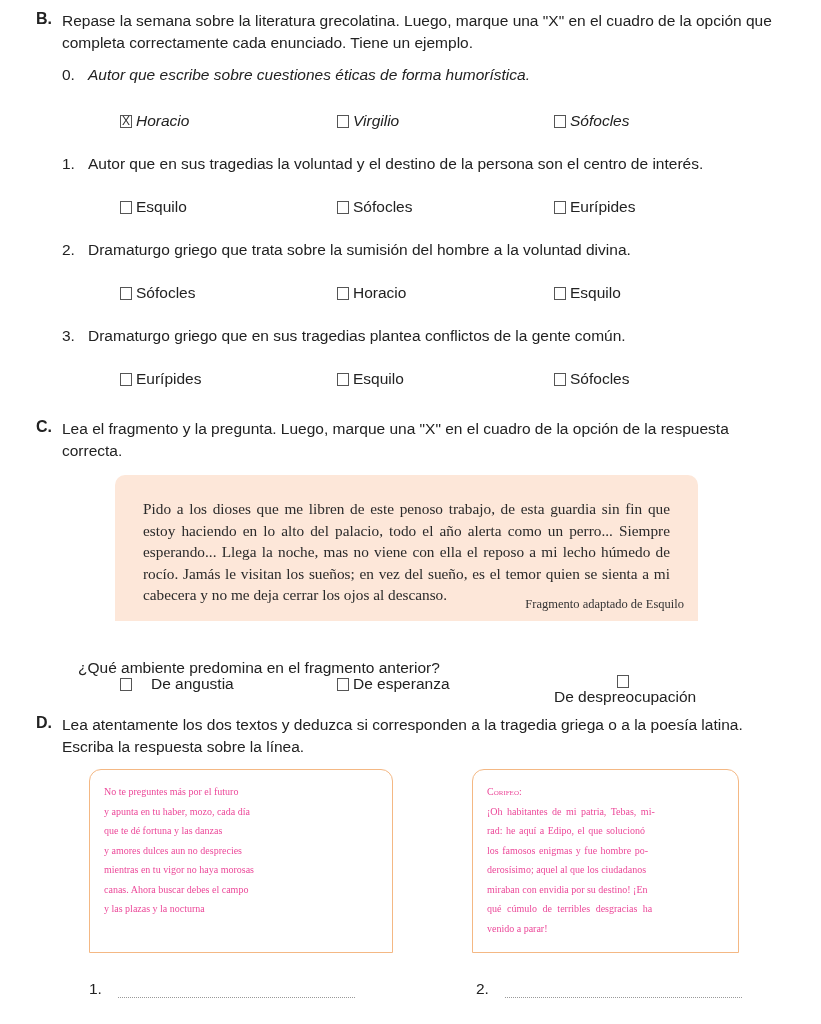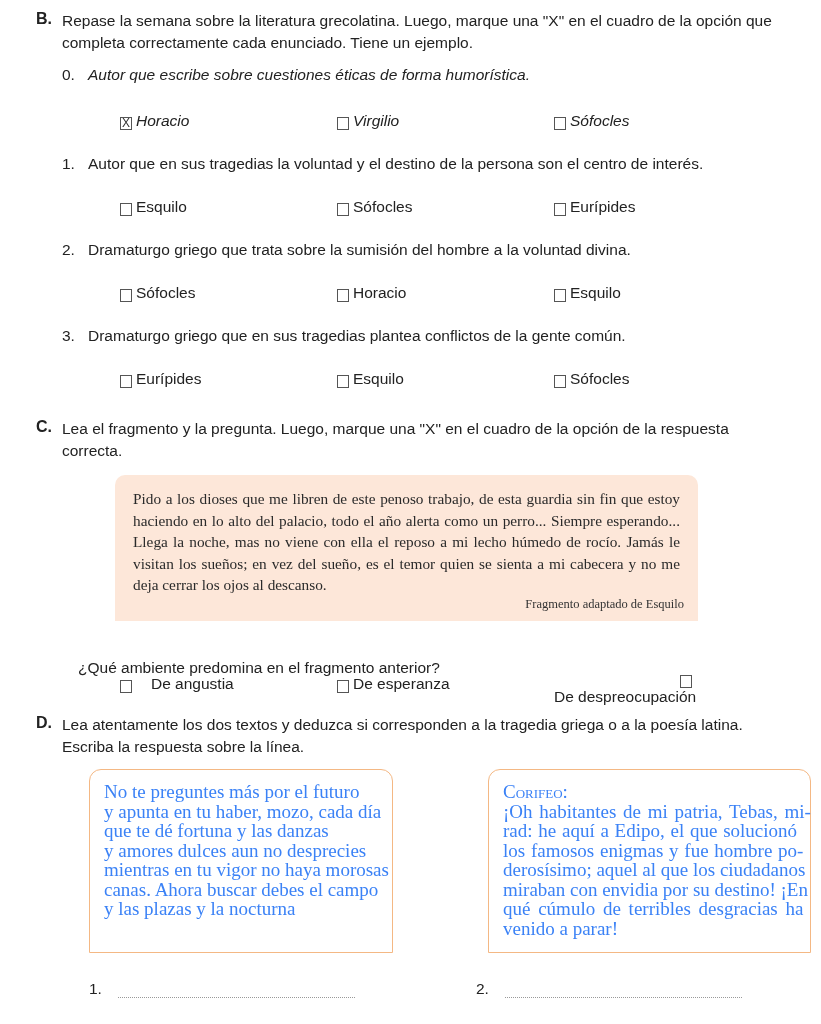--- a/index.html
+++ b/index.html
@@ -9,36 +9,36 @@
 
   .section { position: absolute; left: 36px; width: 750px; }
   .section .letter { position: absolute; left: 0; top: 0; font-weight: bold; font-size: 16px; }
   .section .instr { margin-left: 26px; line-height: 22px; font-size: 15.5px; }
 
   .item { position: absolute; left: 62px; font-size: 15.5px; }
   .item .num { display: inline-block; width: 26px; }
   .item.italic .stmt { font-style: italic; }
 
   .opts { position: absolute; left: 120px; width: 640px; height: 22px; font-size: 15.5px; }
-  .opt { position: absolute; top: 0; display: flex; align-items: flex-end; cursor: pointer; }
+  .opt { position: absolute; top: 0; display: flex; align-items: center; cursor: pointer; }
   .opt.italic .opt-label { font-style: italic; }
   .cb { width: 12px; height: 13px; border: 1px solid #555; margin-right: 4px; box-sizing: border-box;
         display: inline-flex; align-items: center; justify-content: center; font-size: 12px; line-height: 12px; background: #fff; }
   .cb.checked::before { content: "X"; font-size: 12px; line-height: 11px; color: #333; }
 
   .fragment { position: absolute; left: 115px; top: 475px; width: 583px; height: 146px;
               background: #fde7d9; border-radius: 10px 10px 0 0; box-sizing: border-box;
               padding: 9px 14px 0 14px; }
-  .fragment p { margin: 4px; font-size: 15.3px; line-height: 21.5px; text-align: justify; color: #2a2a2a; }
+  .fragment p { margin: 14px; font-size: 15.3px; line-height: 21.5px; text-align: justify; color: #2a2a2a; }
   .fragment .source { position: absolute; right: 14px; bottom: 9px; font-size: 12.5px; color: #333; }
 
   .poem-box { position: absolute; top: 769px; height: 184px; box-sizing: border-box;
               border: 1.5px solid #f4b884; border-top-left-radius: 12px; border-top-right-radius: 12px;
               padding: 12px 14px; background: #fff; }
-  .poem-box .line { font-size: 19px; line-height: 19.5px; color: #3b82f6; white-space: nowrap; }
+  .poem-box .line { font-size: 10px; line-height: 19.5px; color: #ec4899; white-space: nowrap; }
   .smallcaps { font-variant: small-caps; }
 
   .answer { position: absolute; top: 980px; font-size: 15.5px; display: flex; align-items: flex-end; }
   .answer .aline { display: inline-block; width: 237px; border-bottom: 1px dotted #999; margin-left: 16px; height: 12px; }
 </style>
 </head>
 <body>
 
 <div class="section" style="top:10px;">
   <span class="letter">B.</span>
@@ -153,21 +153,21 @@
 <div class="poem-box serif" style="left:89px; width:304px;">
   <div class="line">No te preguntes más por el futuro</div>
   <div class="line">y apunta en tu haber, mozo, cada día</div>
   <div class="line">que te dé fortuna y las danzas</div>
   <div class="line">y amores dulces aun no desprecies</div>
   <div class="line">mientras en tu vigor no haya morosas</div>
   <div class="line">canas. Ahora buscar debes el campo</div>
   <div class="line">y las plazas y la nocturna</div>
 </div>
 
-<div class="poem-box serif" style="left:488px; width:323px;">
+<div class="poem-box serif" style="left:472px; width:267px;">
   <div class="line smallcaps">Corifeo:</div>
   <div class="line" style="word-spacing:2px;">¡Oh habitantes de mi patria, Tebas, mi-</div>
   <div class="line" style="word-spacing:1px;">rad: he aquí a Edipo, el que solucionó</div>
   <div class="line" style="word-spacing:1px;">los famosos enigmas y fue hombre po-</div>
   <div class="line">derosísimo; aquel al que los ciudadanos</div>
   <div class="line">miraban con envidia por su destino! ¡En</div>
   <div class="line" style="word-spacing:3px;">qué cúmulo de terribles desgracias ha</div>
   <div class="line">venido a parar!</div>
 </div>
 

